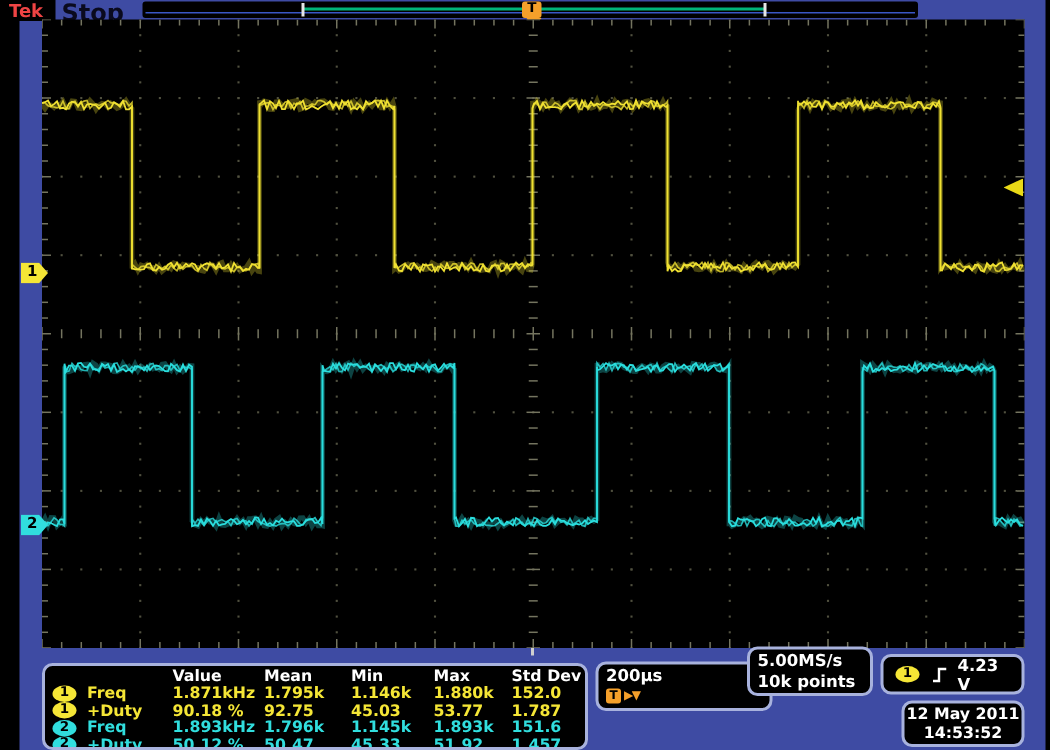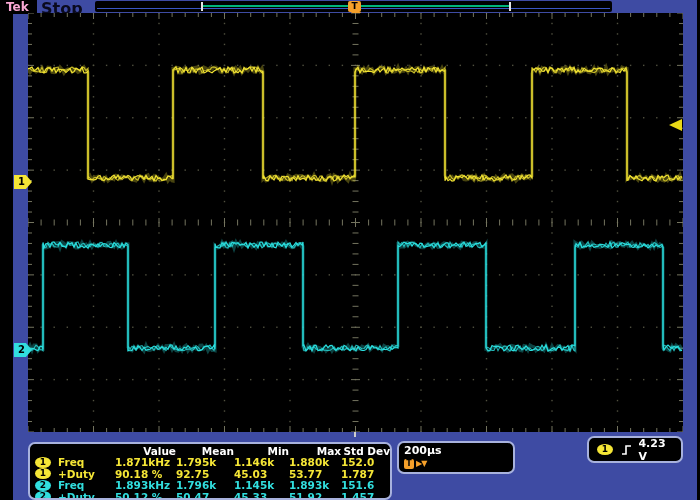--- a/index.html
+++ b/index.html
@@ -5,21 +5,21 @@
 <style>
   html,body{margin:0;padding:0;background:#000;}
   .scope{position:relative;width:700px;height:500px;background:#000;overflow:hidden;
          font-family:"DejaVu Sans","Liberation Sans",sans-serif;-webkit-font-smoothing:none;}
   .frame{position:absolute;left:13px;top:0;width:684px;height:500px;background:#3e4ba3;}
   .display{position:absolute;left:28px;top:13px;width:655px;height:419px;background:#000;}
   .wave-svg{position:absolute;left:0;top:0;}
 
   
   .logo-patch{position:absolute;left:0;top:0;width:37px;height:14px;background:#000;}
-  .tek-logo{position:absolute;left:6px;top:0px;font-size:12px;font-weight:bold;color:#f9a8d4;letter-spacing:0px;}
+  .tek-logo{position:absolute;left:6px;top:0px;font-size:12px;font-weight:bold;color:#ef4444;letter-spacing:0px;}
   .run-status{position:absolute;left:41px;top:-1px;font-size:16px;font-weight:bold;color:#0a0a1e;}
   .record-bar{position:absolute;left:95px;top:1px;width:517px;height:11px;background:#000;border-radius:2px;}
   .rv-blue{position:absolute;left:2px;right:2px;top:7px;height:1px;background:#3a57c5;}
   .rv-green{position:absolute;left:107px;width:308px;top:4px;height:2px;background:#00b478;}
   .rv-tick{position:absolute;top:1px;width:2px;height:9px;background:#e6e6e6;}
   .trig-pos-badge{position:absolute;left:253px;top:0px;width:13px;height:11px;background:#f5a02a;border-radius:2px;
                   color:#000;font-size:9px;font-weight:bold;text-align:center;line-height:11px;}
   .trig-arrow-down{position:absolute;left:351px;top:12px;width:0;height:0;
                    border-left:5px solid transparent;border-right:5px solid transparent;border-top:7px solid #f5a02a;}
   .trig-u-flag{position:absolute;left:349px;top:20px;width:9px;height:7px;
@@ -41,21 +41,21 @@
   .badge{display:inline-block;min-width:16px;height:11px;border-radius:50%;color:#000;font-size:9px;
          font-weight:bold;text-align:center;line-height:11.5px;vertical-align:middle;}
   .ybg{background:#f5e636;} .cbg{background:#31dede;}
   .chr-item{position:absolute;top:2px;font-size:11px;font-weight:bold;}
   .chr-1{left:7px;color:#f5e636;} .chr-2{left:96px;color:#31dede;}
   .chr-item .scale{margin-left:9px;vertical-align:middle;}
 
   .meas{left:28px;top:442px;width:364px;height:58px;padding:1px 0 0 5px;overflow:hidden;}
   .mrow{display:grid;grid-template-columns:80px 61px 58px 55px 52px 1fr;align-items:center;
         height:11.4px;font-size:10.5px;font-weight:bold;white-space:nowrap;}
-  .mrow.hdr{color:#fff;text-align:right;}
+  .mrow.hdr{color:#fff;}
   .mrow.y{color:#f5e636;} .mrow.c{color:#31dede;}
   .mname{padding-left:3px;}
   .mlabel{display:flex;align-items:center;gap:4px;}
 
   .hbox{left:397px;top:441px;width:118px;height:33px;padding:1px 5px;}
   .hbox .scale{color:#fff;font-size:11px;font-weight:bold;display:block;line-height:13px;}
   .hline2{color:#f5a02a;font-size:10.5px;font-weight:bold;display:flex;align-items:center;gap:2px;line-height:13px;}
   .t-ico{display:inline-block;width:10px;height:10px;background:#f5a02a;border-radius:2px;color:#000;
          font-size:8px;font-weight:bold;text-align:center;line-height:10px;}
   .mini-arrows{font-size:8px;letter-spacing:-1px;}
@@ -1070,22 +1070,30 @@
   </div>
 
   <div class="box hbox">
     <span class="scale">200µs</span>
     <span class="hline2">
       <span class="t-ico">T</span>
       <span class="mini-arrows">▶▼</span>
     </span>
   </div>
 
+  <div class="box abox">
+    <span>5.00MS/s</span><br>
+    <span>10k points</span>
+  </div>
 
   <div class="box tbox">
     <span class="badge ybg">1</span>
     <svg class="slope-icon" width="13" height="14">
       <path d="M2,11 L6,11 L6,3 L11,3" stroke="#ffffff" stroke-width="1.6" fill="none"></path>
     </svg>
     <span>4.23 V</span>
   </div>
 
+  <div class="box dbox">
+    <span>12 May 2011</span><br>
+    <span>14:53:52</span>
+  </div>
 </div>
 
 </body></html>

